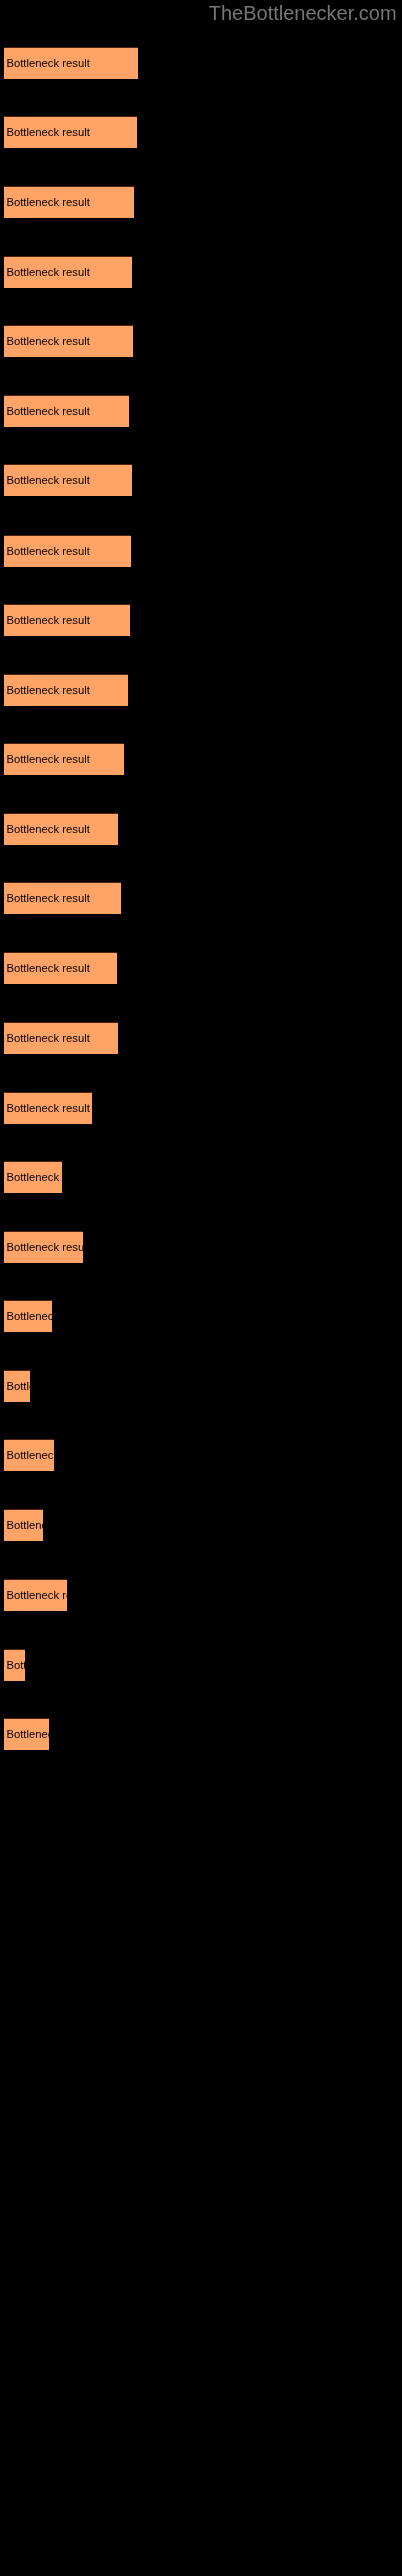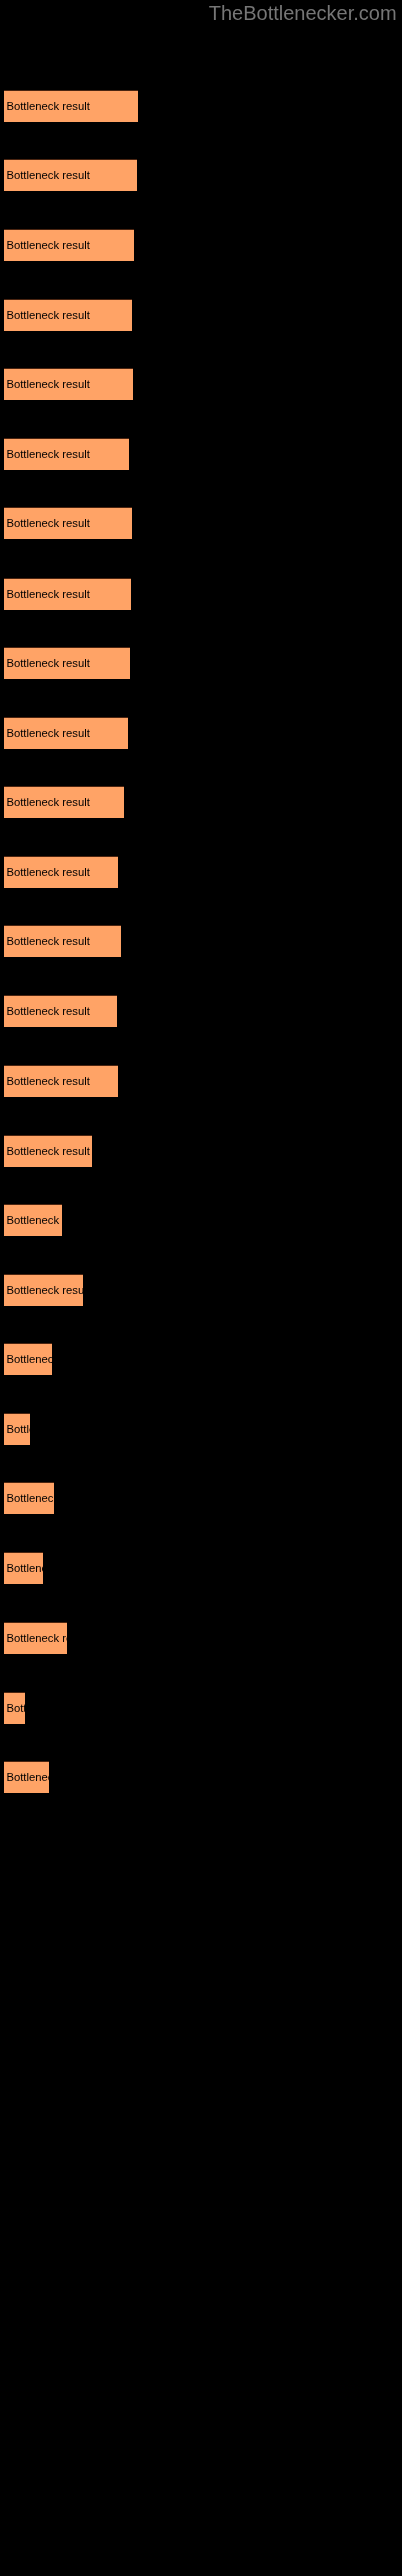--- a/index.html
+++ b/index.html
@@ -53,21 +53,20 @@
   .bar {
     position: absolute;
     left: 4px;
     top: 0;
     height: 32px;
     background: #ffa366;
     border-top: 1.6px solid #4a2410;
     box-sizing: border-box;
     overflow: hidden;
     white-space: nowrap;
-    margin-top: 43px;
   }
   .bar-label {
     position: absolute;
     left: 2.4px;
     top: 0;
     height: 31px;
     line-height: 31px;
     font-size: 11.3px;
     color: #000000;
     white-space: nowrap;

